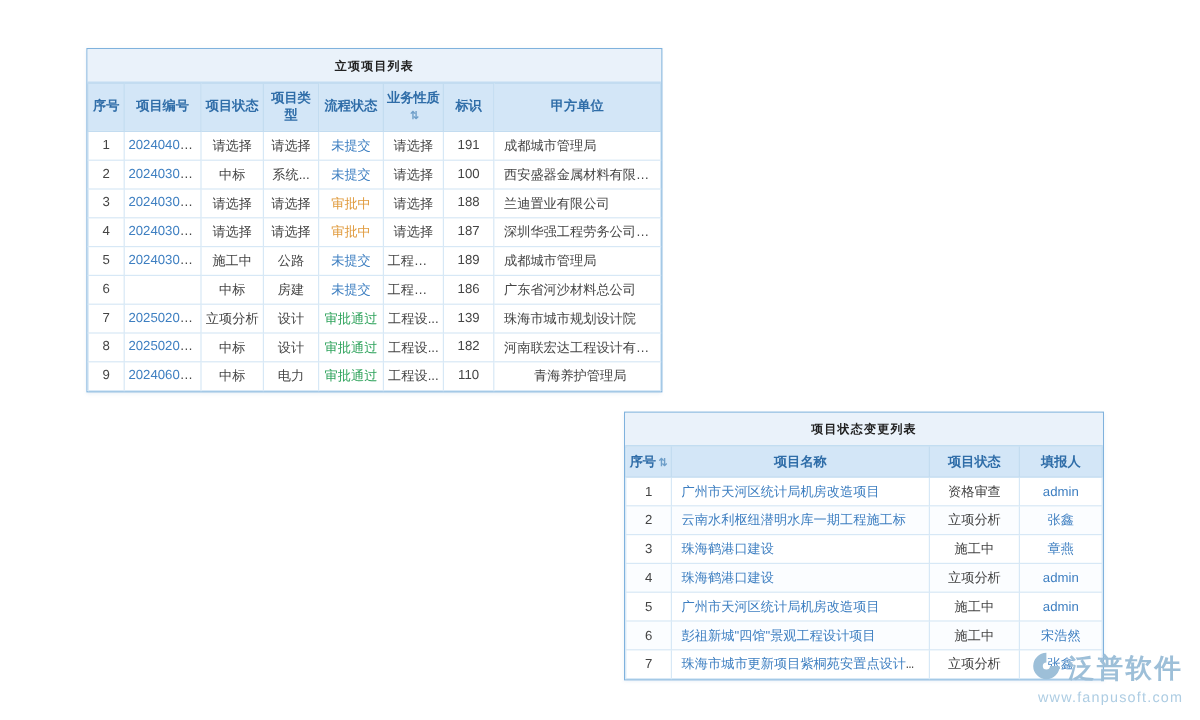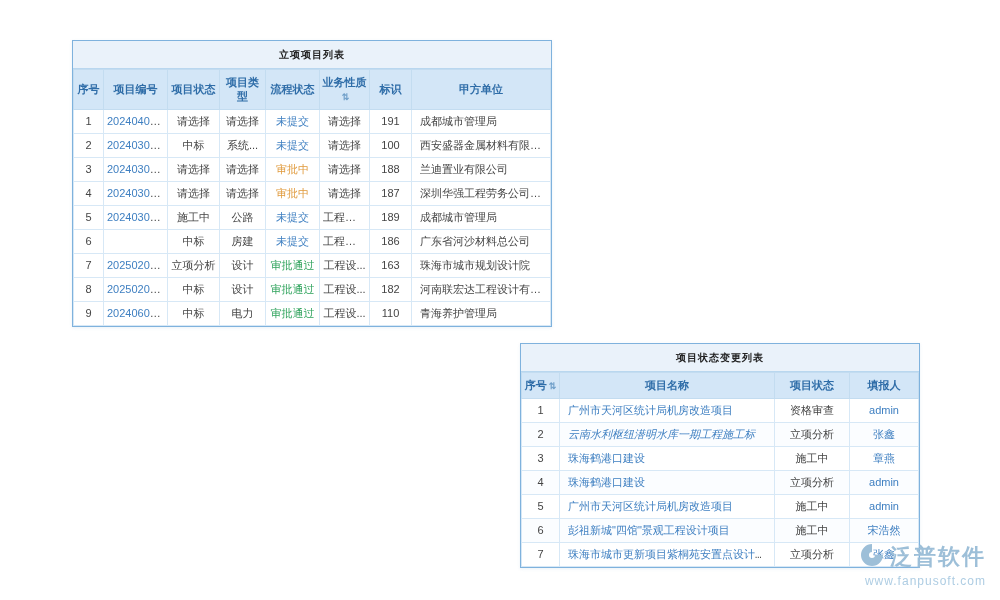--- a/index.html
+++ b/index.html
@@ -171,42 +171,42 @@
             <td>186</td>
             <td style="text-align: left; padding-left: 8px;">广东省河沙材料总公司</td>
           </tr>
           <tr>
             <td>7</td>
             <td><a class="cell-link">2025020004</a></td>
             <td>立项分析</td>
             <td>设计</td>
             <td style="color: rgb(47, 163, 92);">审批通过</td>
             <td>工程设...</td>
-            <td>163</td>
+            <td>139</td>
             <td style="text-align: left; padding-left: 8px; font-family: Liberation Mono, monospace;">珠海市城市规划设计院</td>
           </tr>
           <tr>
             <td>8</td>
             <td><a class="cell-link">2025020003</a></td>
             <td>中标</td>
             <td>设计</td>
             <td style="color: rgb(47, 163, 92);">审批通过</td>
             <td>工程设...</td>
             <td>182</td>
             <td style="text-align: left; padding-left: 8px;">河南联宏达工程设计有限公司</td>
           </tr>
           <tr>
             <td>9</td>
             <td><a class="cell-link">2024060001</a></td>
             <td>中标</td>
             <td>电力</td>
             <td style="color: rgb(47, 163, 92);">审批通过</td>
             <td>工程设...</td>
             <td>110</td>
-            <td style="text-align: left; padding-left: 8px;">青海养护管理局</td>
+            <td style="text-align: center; padding-left: 8px;">青海养护管理局</td>
           </tr>
         </tbody>
     </table>
   </div>
 
   <div class="table-card" id="t2" style="left:520px; top:343px; width:400px;">
     <div class="table-title">项目状态变更列表</div>
     <table>
       <thead id="t2-head">
           <tr>
@@ -218,21 +218,21 @@
         </thead>
       <tbody id="t2-body">
           <tr>
             <td>1</td>
             <td style="text-align: left; padding-left: 8px;"><a class="cell-link">广州市天河区统计局机房改造项目</a></td>
             <td>资格审查</td>
             <td class="cell-person">admin</td>
           </tr>
           <tr>
             <td>2</td>
-            <td style="text-align: left; padding-left: 8px; font-style: italic;"><a class="cell-link">云南水利枢纽潜明水库一期工程施工标</a></td>
+            <td style="text-align: left; padding-left: 8px;"><a class="cell-link">云南水利枢纽潜明水库一期工程施工标</a></td>
             <td>立项分析</td>
             <td class="cell-person">张鑫</td>
           </tr>
           <tr>
             <td>3</td>
             <td style="text-align: left; padding-left: 8px;"><a class="cell-link">珠海鹤港口建设</a></td>
             <td>施工中</td>
             <td class="cell-person">章燕</td>
           </tr>
           <tr>

